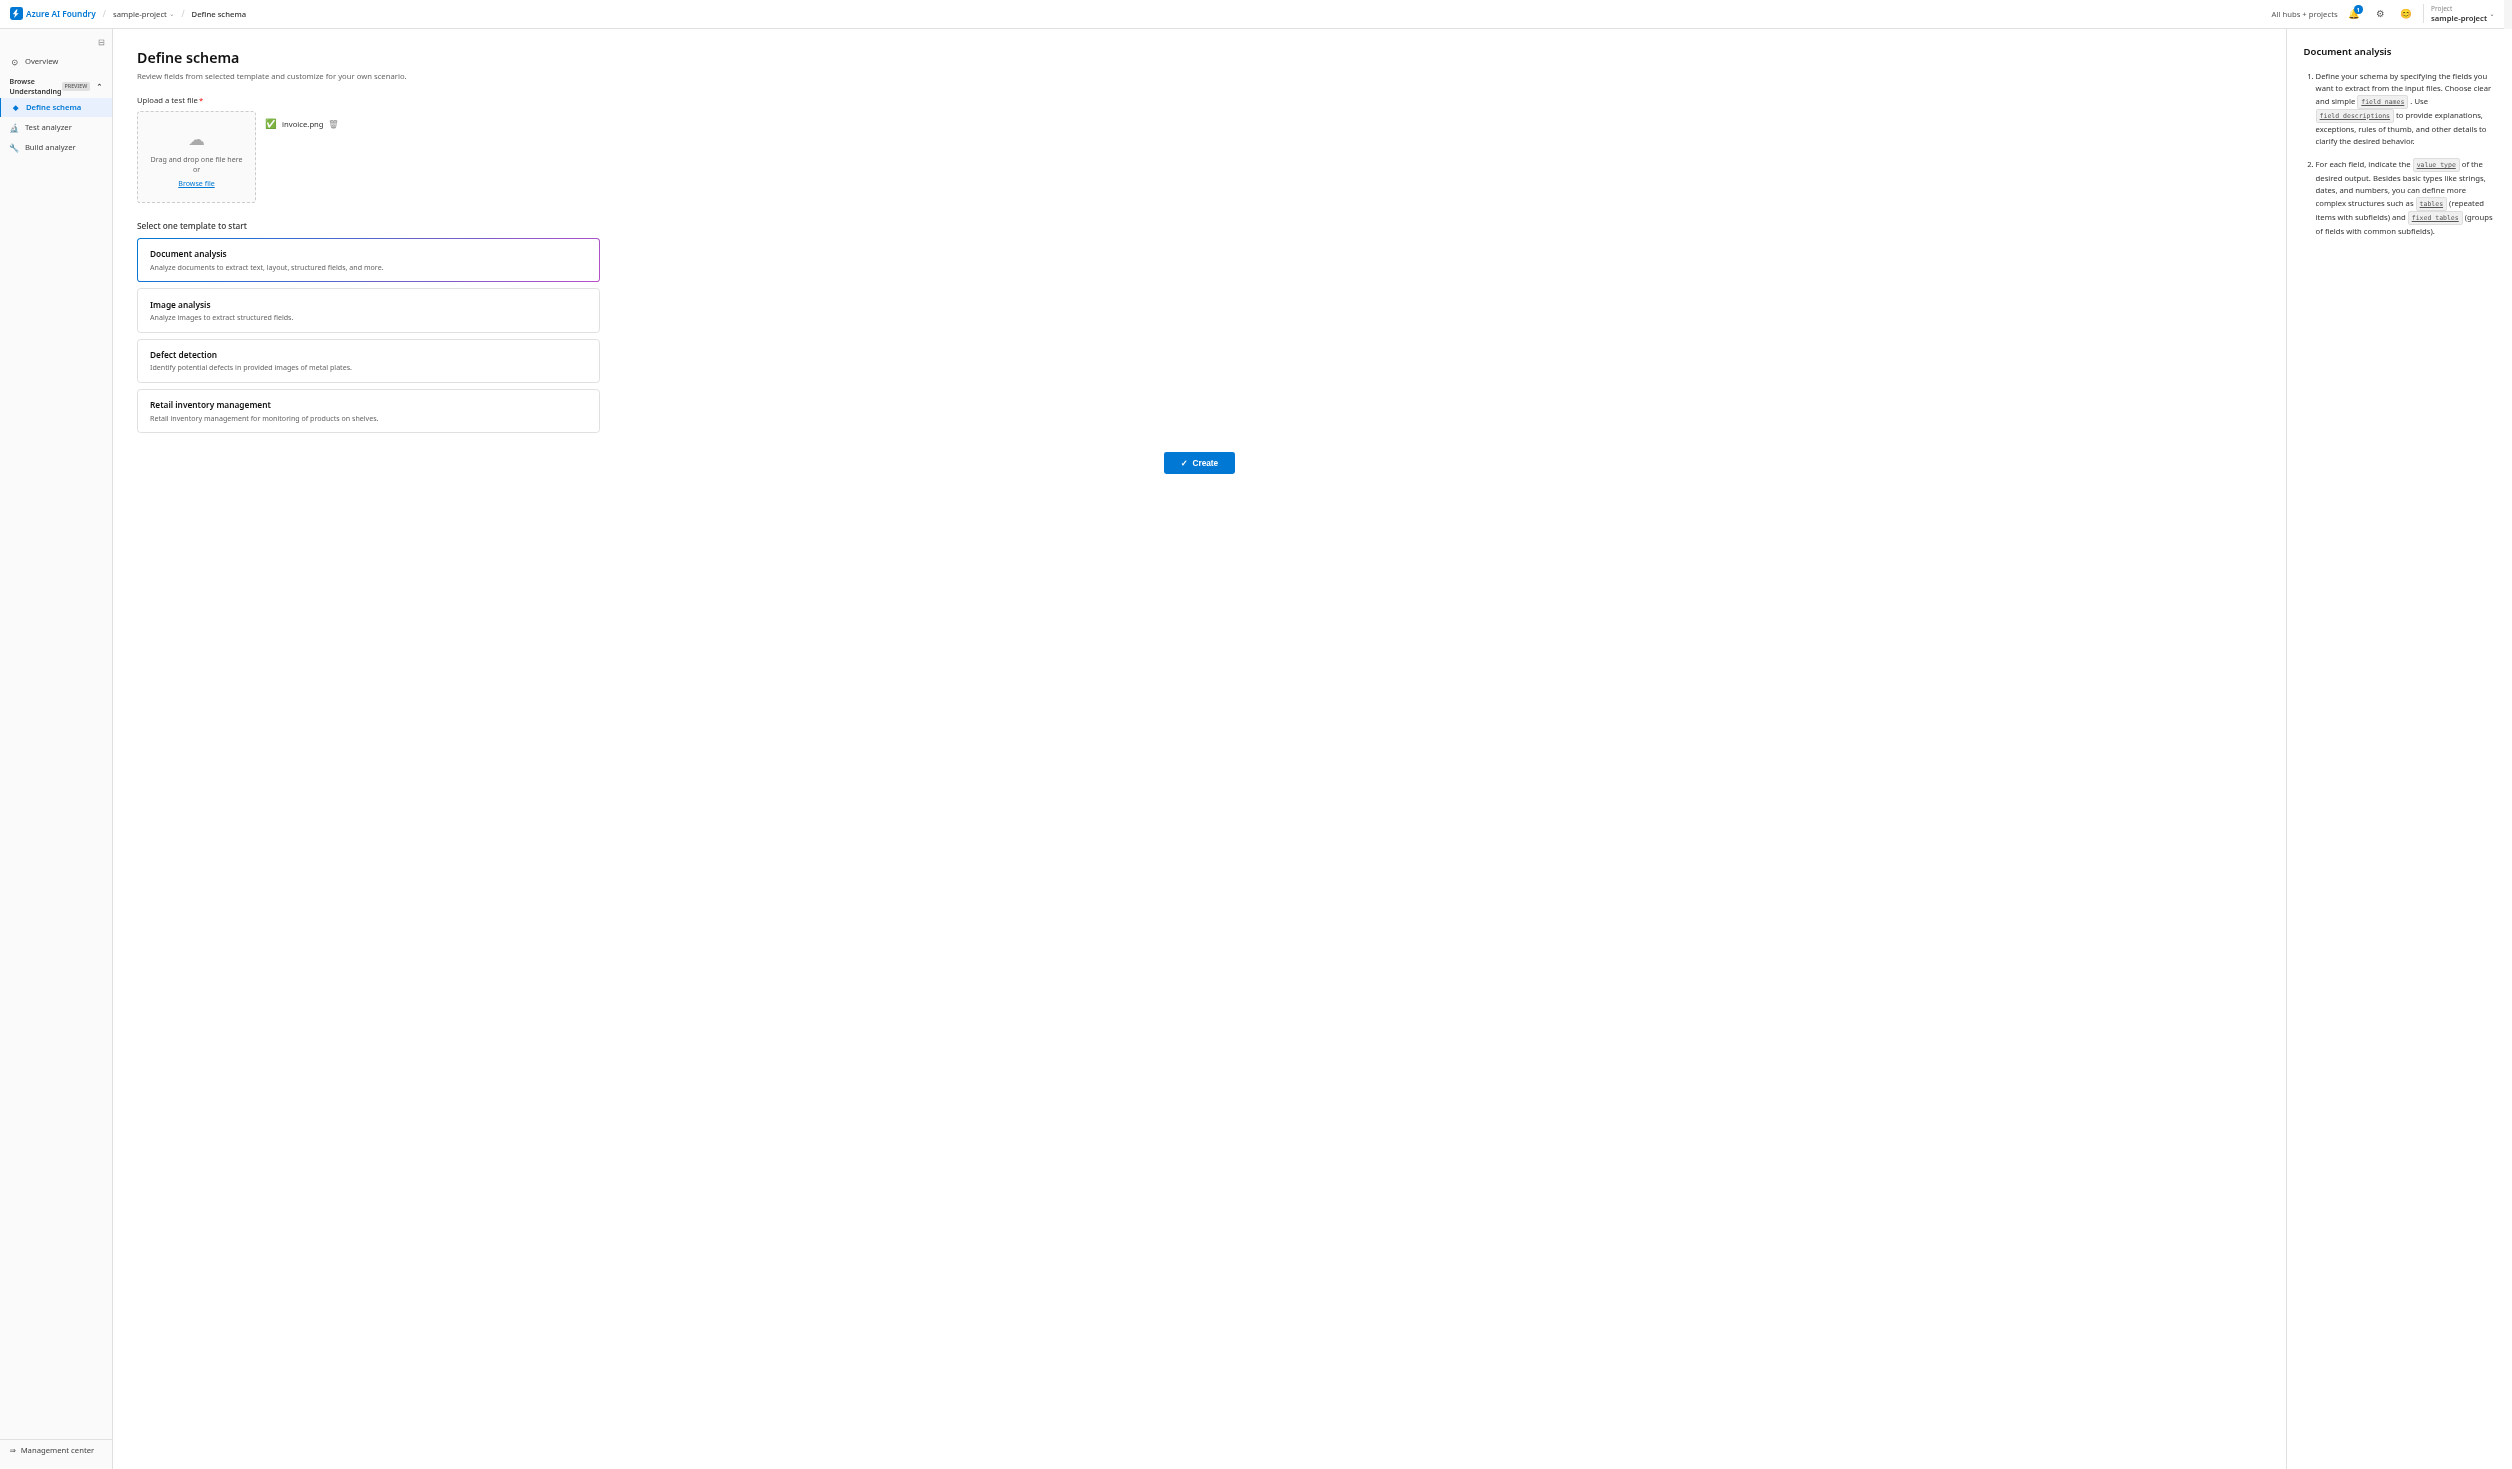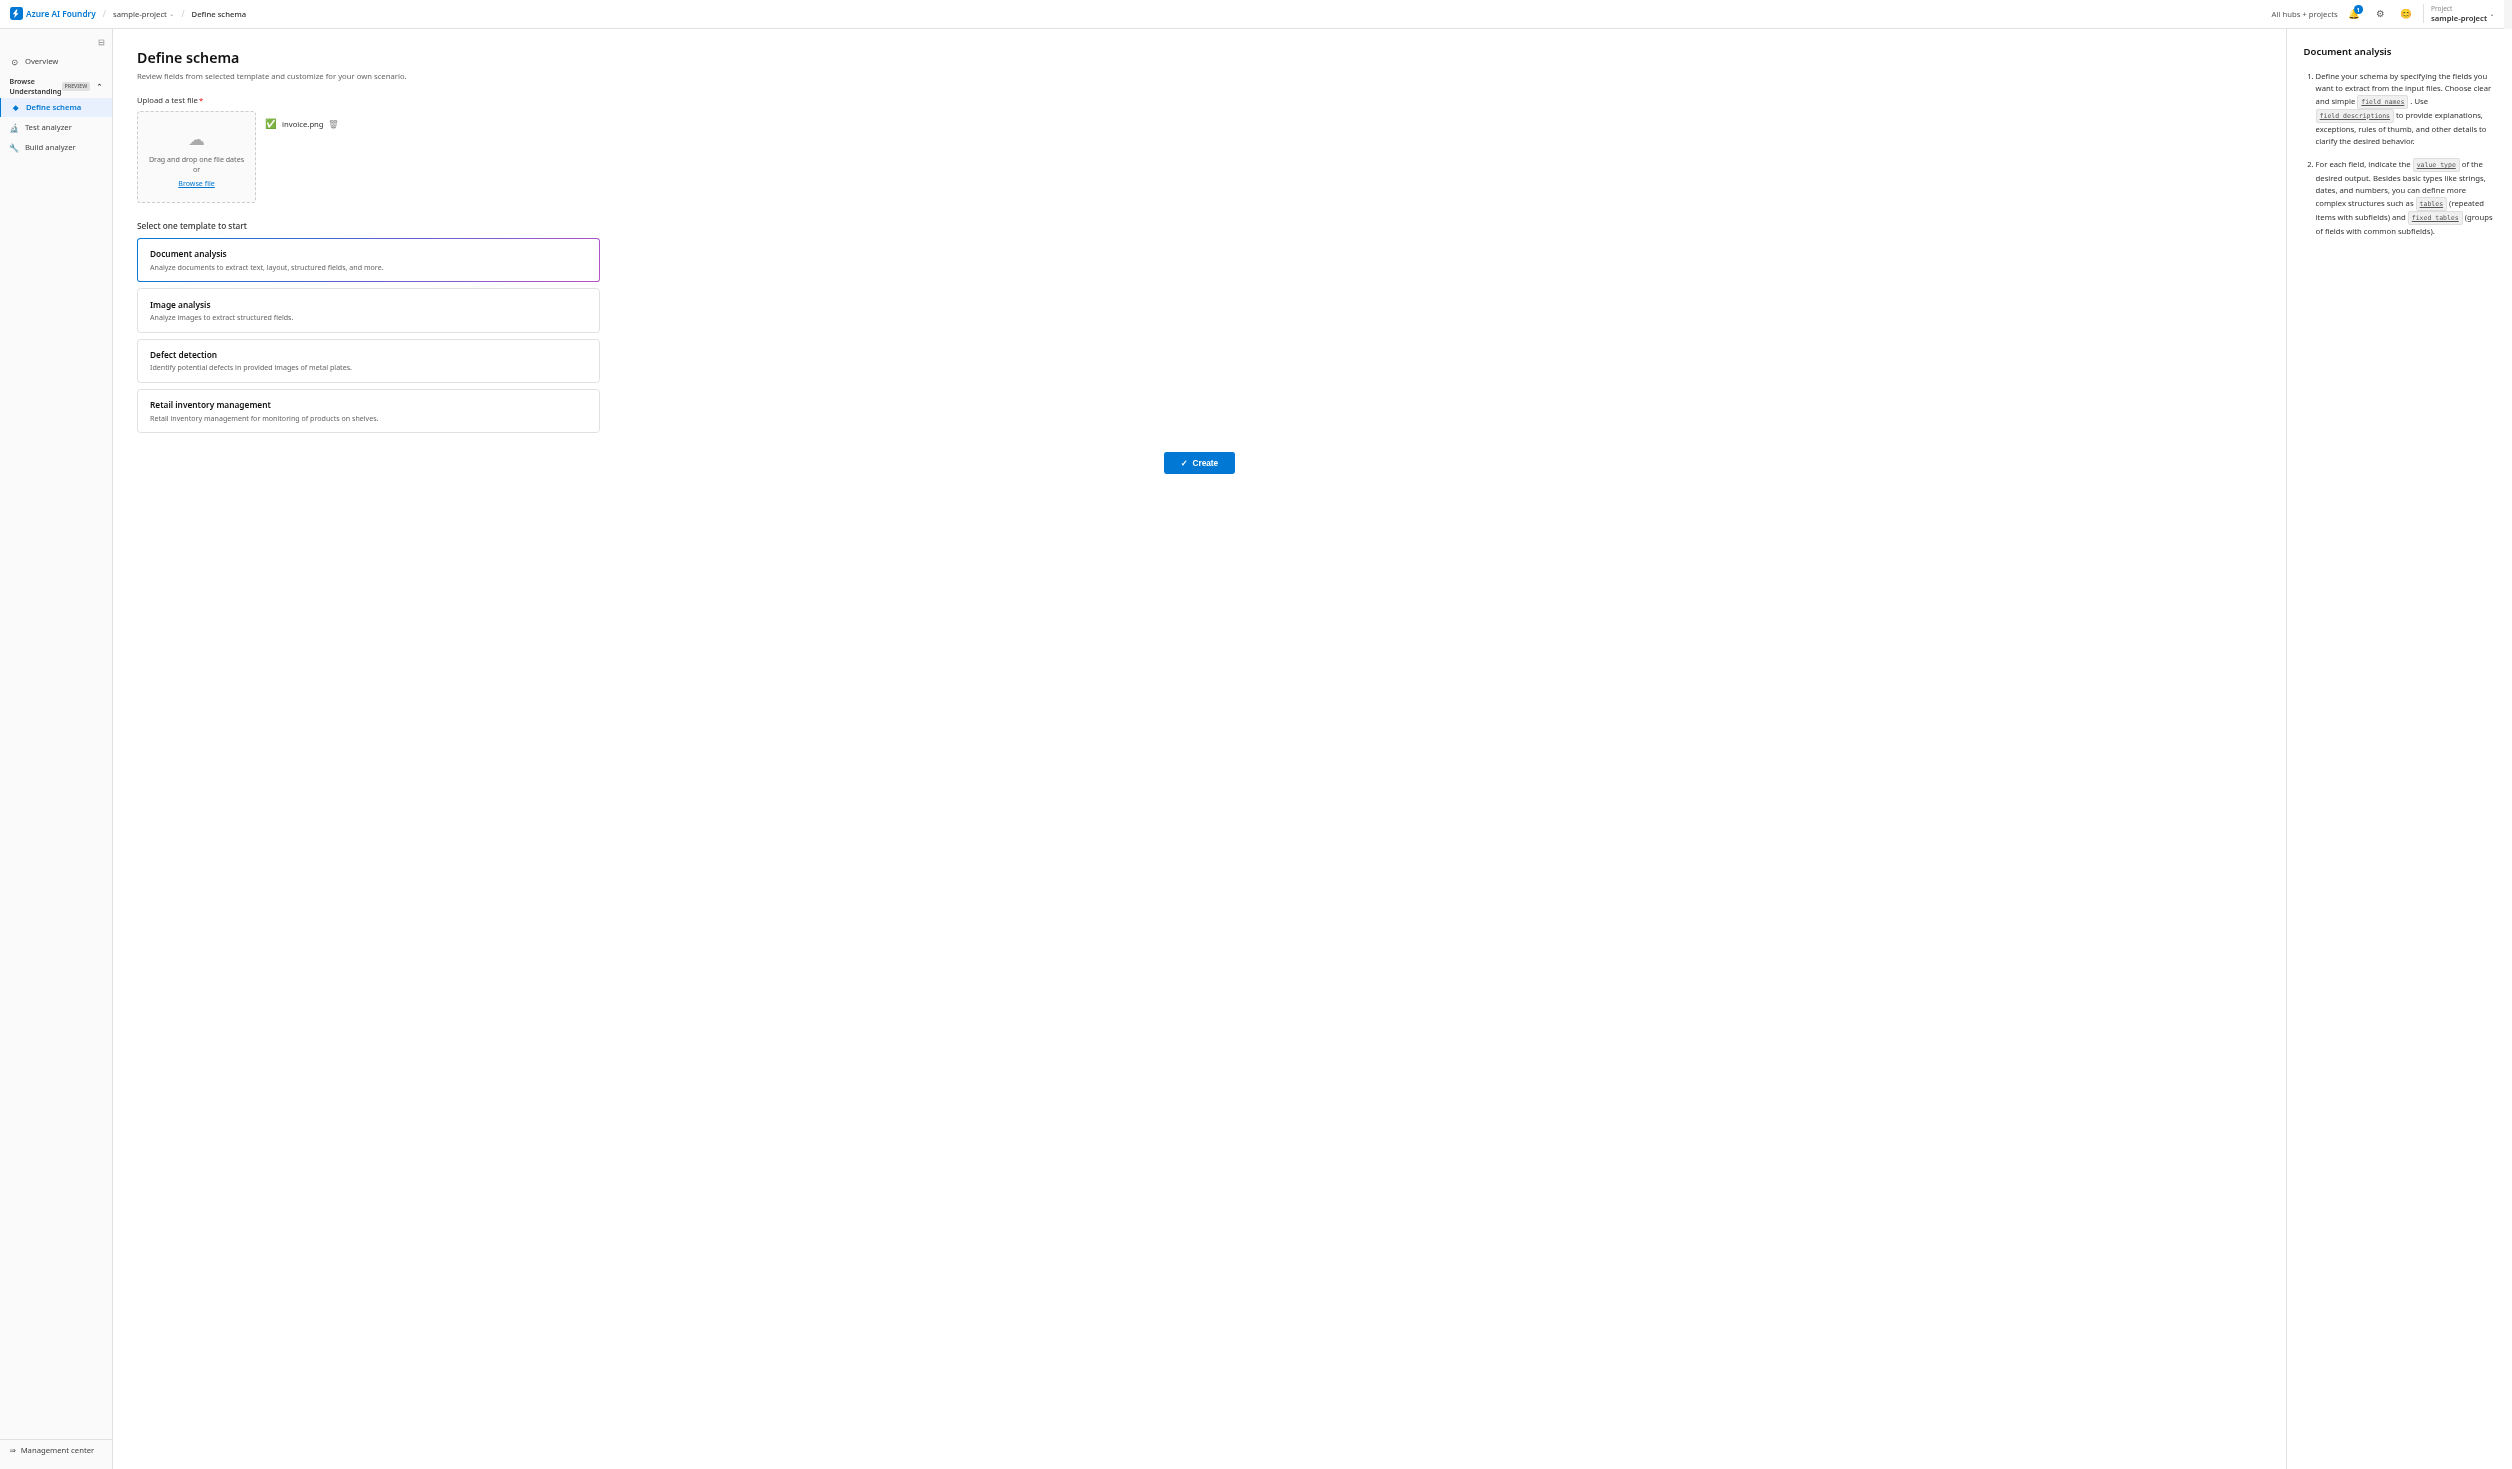--- a/index.html
+++ b/index.html
@@ -226,21 +226,21 @@
     <div class="main">
       <h1 class="page-title">Define schema</h1>
       <p class="page-subtitle">Review fields from selected template and customize for your own scenario.</p>
 
       <div class="section-label">
         <span>Upload a test file</span><span class="required">*</span>
       </div>
       <div class="upload-area">
         <div class="upload-dropzone">
           <div class="upload-dropzone-icon">☁</div>
-          <div class="upload-dropzone-text">Drag and drop one file dates or</div>
+          <div class="upload-dropzone-text">Drag and drop one file here or</div>
           <span class="upload-browse">Browse file</span>
         </div>
         <div class="upload-file-list">
           <div class="upload-file-item">
             <span class="upload-file-success">✅</span>
             <span class="upload-file-name">invoice.png</span>
             <span class="upload-file-delete">🗑</span>
           </div>
         </div>
       </div>

